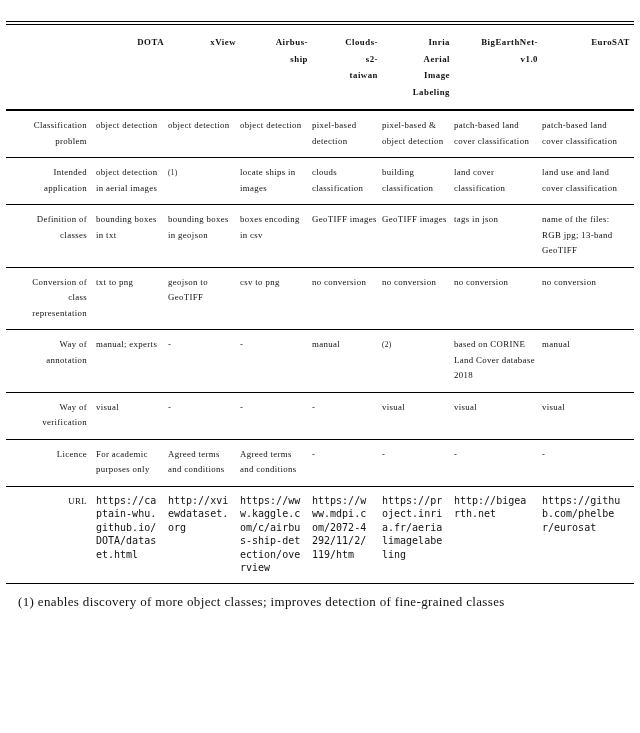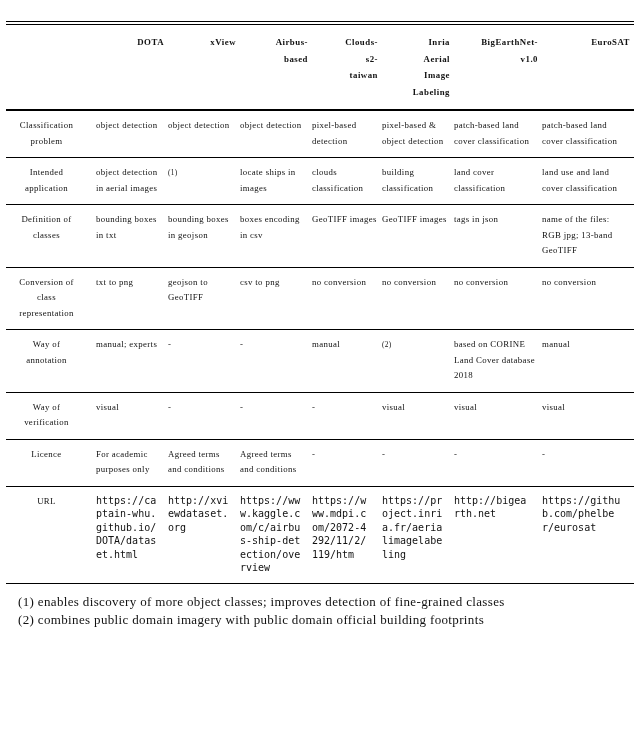--- a/index.html
+++ b/index.html
@@ -35,21 +35,21 @@
   tbody td, tbody th.row-label {
     font-size: 8.8px;
     line-height: 15.5px;
     letter-spacing: .35px;
     vertical-align: top;
     padding: 7px 5px 8px 0;
     font-weight: 400;
     text-align: left;
   }
   tbody th.row-label {
-    text-align: center;
+    text-align: right;
     padding-right: 9px;
     white-space: pre-line;
   }
   tr.url-row td {
     font-family: "DejaVu Sans Mono", "Liberation Mono", monospace;
     font-size: 10px;
     line-height: 13.5px;
     letter-spacing: 0;
     word-break: break-all;
     padding-right: 10px;
@@ -79,21 +79,21 @@
         <col style="width:72px">
         <col style="width:88px">
         <col style="width:92px">
     </colgroup>
     <thead>
       <tr>
         <th></th>
         <th>DOTA</th>
         <th>xView</th>
         <th>Airbus-
-based</th>
+ship</th>
         <th>Clouds-
 s2-
 taiwan</th>
         <th>Inria
 Aerial
 Image
 Labeling</th>
         <th>BigEarthNet-
 v1.0</th>
         <th>EuroSAT</th>
@@ -185,16 +185,15 @@
         <td>https://www.mdpi.com/2072-4292/11/2/119/htm</td>
         <td>https://project.inria.fr/aerialimagelabeling</td>
         <td>http://bigearth.net</td>
         <td>https://github.com/phelber/eurosat</td>
       </tr>
     </tbody>
   </table>
 
   <div class="footnotes">
     <div>(1) enables discovery of more object classes; improves detection of fine-grained classes</div>
-    <div>(2) combines public domain imagery with public domain official building footprints</div>
   </div>
 
 </div>
 
 </body></html>

